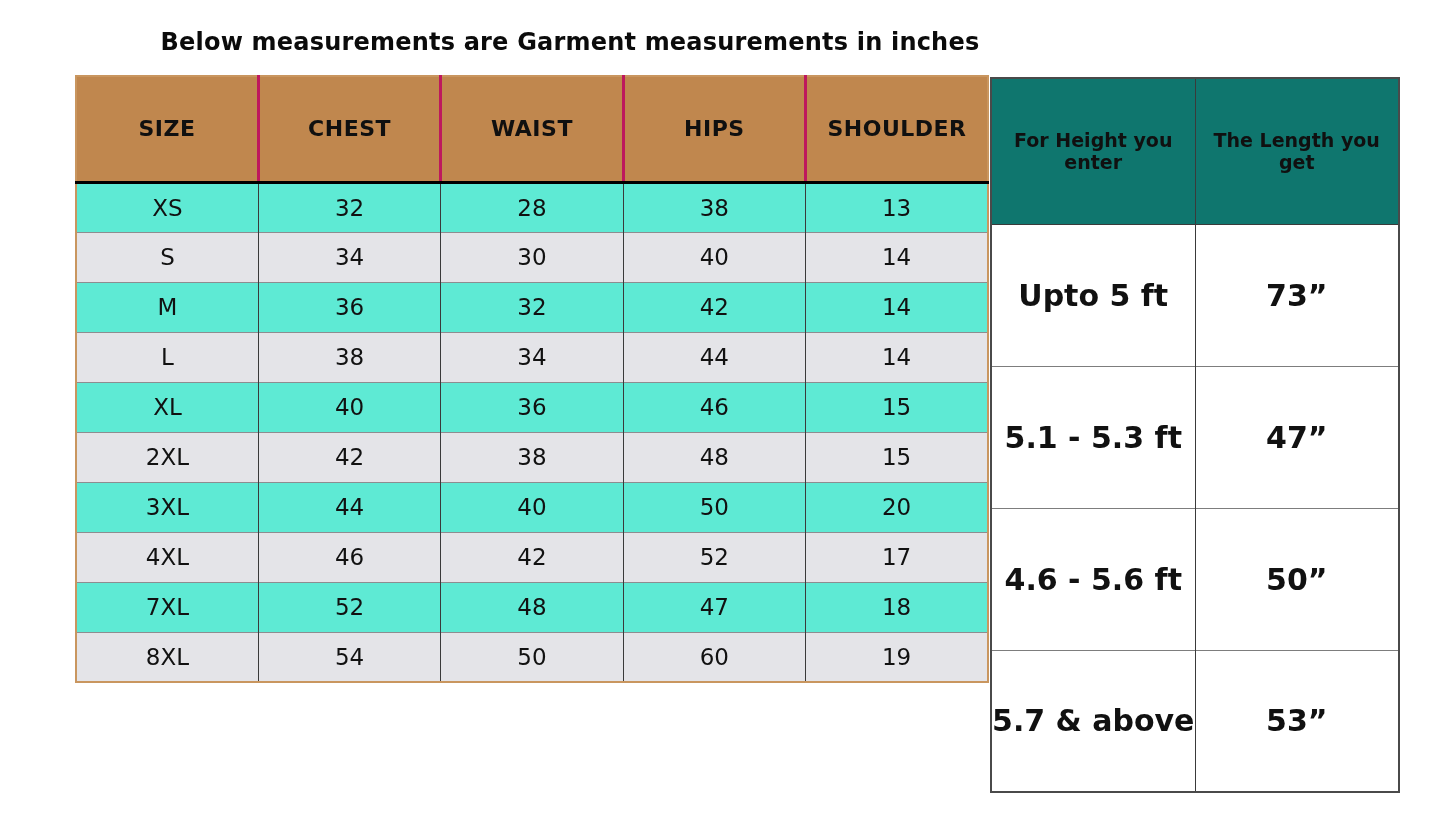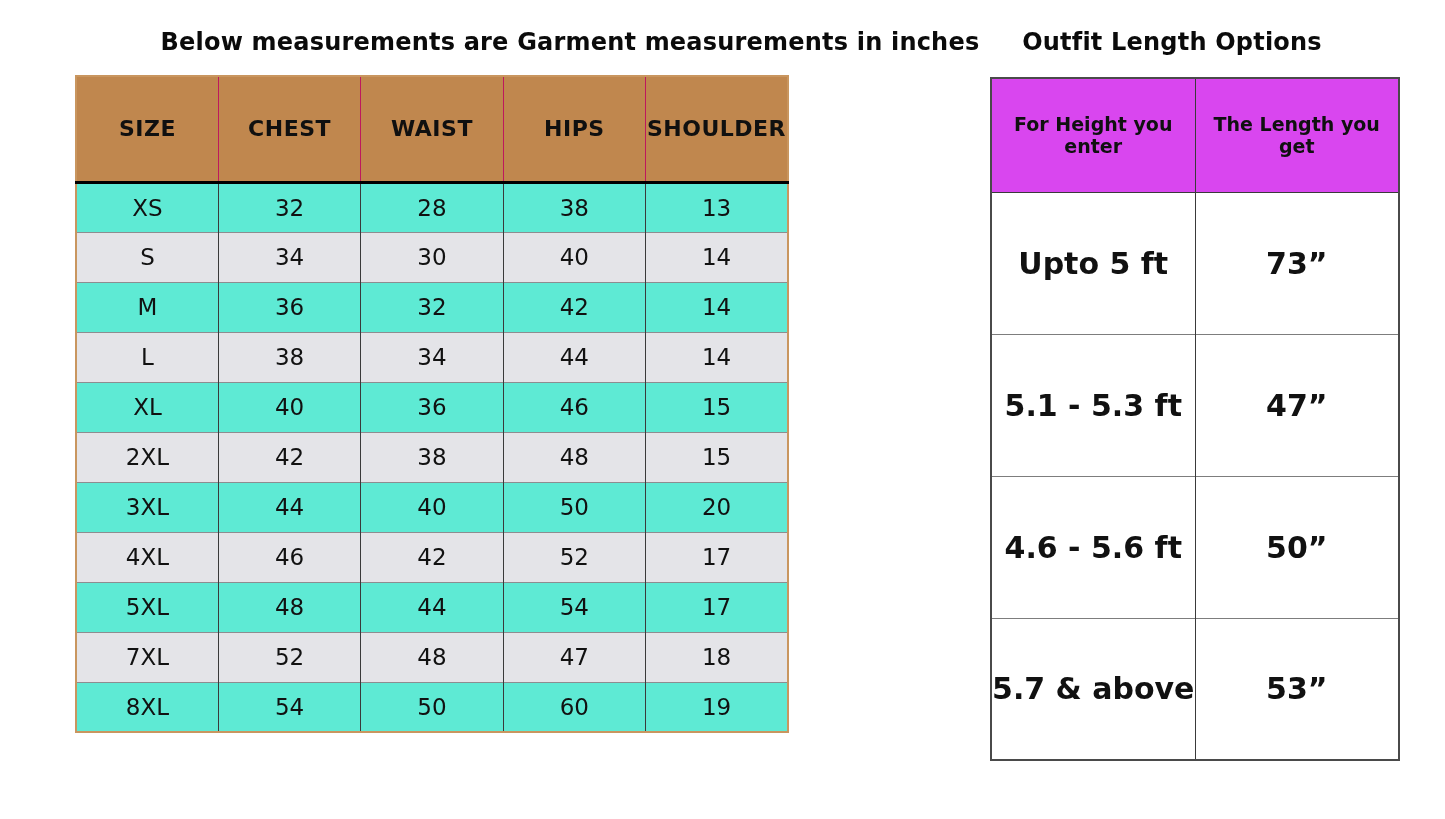--- a/index.html
+++ b/index.html
@@ -29,28 +29,28 @@
   .title.right-title { left: 967px; top: 28px; width: 410px; }
 
   
   .size-table-wrap {
     position: absolute;
     left: 75px; top: 75px;
   }
   table.size-table {
     border-collapse: collapse;
     table-layout: fixed;
-    width: 714px;
+    width: 914px;
     border: 2px solid #C9965F;
   }
   table.size-table th {
     width: 20%;
     height: 106px;
     background: #C0874E;
-    border-left: 1px solid #be185d;
+    border-left: 3px solid #be185d;
     border-bottom: 3px solid #000000;
     font-size: 22px;
     font-weight: 700;
     color: #101010;
     text-align: center;
     vertical-align: middle;
     letter-spacing: 0.5px;
   }
   table.size-table th:first-child { border-left: none; }
   table.size-table td {
@@ -72,22 +72,22 @@
     left: 990px; top: 77px;
   }
   table.length-table {
     border-collapse: collapse;
     table-layout: fixed;
     width: 410px;
     border: 2px solid #4a4a4a;
   }
   table.length-table th {
     width: 50%;
-    height: 114px;
-    background: #d946ef;
+    height: 146px;
+    background: #0f766e;
     border-left: 1px solid #3a3a3a;
     border-bottom: 1px solid #3a3a3a;
     font-size: 19px;
     font-weight: 700;
     color: #101010;
     text-align: center;
     vertical-align: middle;
   }
   table.length-table th:first-child { border-left: none; }
   table.length-table td {
@@ -104,21 +104,20 @@
   table.length-table td:first-child { border-left: none; }
   table.length-table tbody tr:first-child td { border-top: none; }
 </style>
 </head>
 <body>
 
 <div class="page">
 
   <div class="title left-title">Below measurements are Garment measurements in inches</div>
 
-  <div class="title right-title">Outfit Length Options</div>
 
   <div class="size-table-wrap">
     <table class="size-table">
         <thead>
           <tr>
             <th>SIZE</th>
             <th>CHEST</th>
             <th>WAIST</th>
             <th>HIPS</th>
             <th>SHOULDER</th>
@@ -175,27 +174,20 @@
             <td>20</td>
           </tr>
           <tr>
             <td>4XL</td>
             <td>46</td>
             <td>42</td>
             <td>52</td>
             <td>17</td>
           </tr>
           <tr>
-            <td>5XL</td>
-            <td>48</td>
-            <td>44</td>
-            <td>54</td>
-            <td>17</td>
-          </tr>
-          <tr>
             <td>7XL</td>
             <td>52</td>
             <td>48</td>
             <td>47</td>
             <td>18</td>
           </tr>
           <tr>
             <td>8XL</td>
             <td>54</td>
             <td>50</td>

